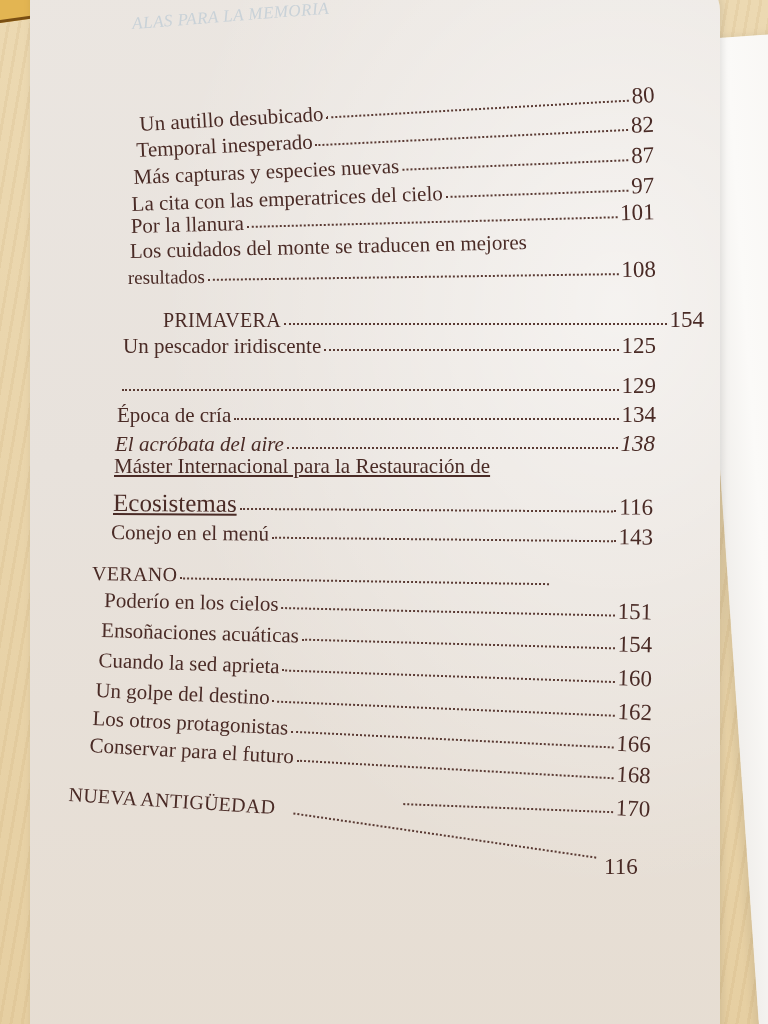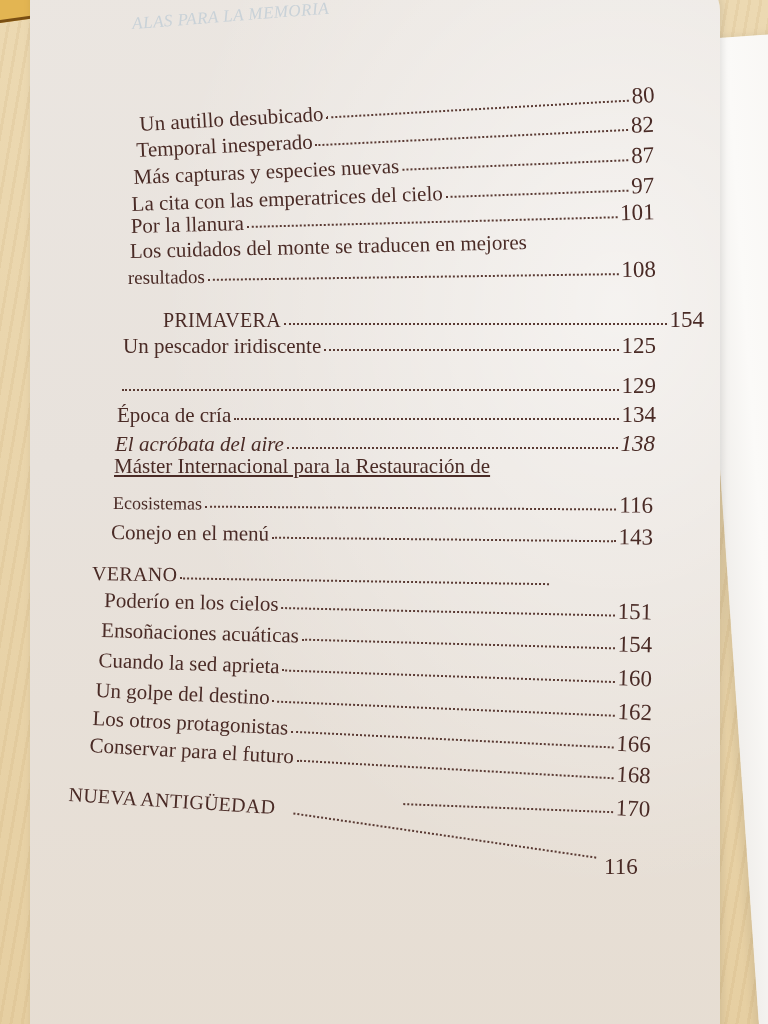--- a/index.html
+++ b/index.html
@@ -162,21 +162,21 @@
   </div>
   <div class="toc-line" style="left:115px; top:432px; width:540px;font-style:italic;">
     <span class="title">El acróbata del aire</span>
     <span class="leader"></span>
     <span class="pg">138</span>
   </div>
   <div class="toc-line nolead" style="left:114px; top:456px; width:540px;text-decoration:underline;">
     <span class="title">Máster Internacional para la Restauración de</span>
   </div>
   <div class="toc-line" style="left:113px; top:490px; width:540px; transform:rotate(0.4deg); transform-origin:left bottom;">
-    <span class="title" style="font-size:18px;">Ecosistemas</span>
+    <span class="title" style="font-size:25px;text-decoration:underline;">Ecosistemas</span>
     <span class="leader"></span>
     <span class="pg">116</span>
   </div>
   <div class="toc-line" style="left:111px; top:520px; width:542px; transform:rotate(0.6deg); transform-origin:left bottom;">
     <span class="title">Conejo en el menú</span>
     <span class="leader"></span>
     <span class="pg">143</span>
   </div>
 
   <div class="toc-line section" style="left:92px; top:563px; width:460px; transform:rotate(0.9deg); transform-origin:left bottom;">

